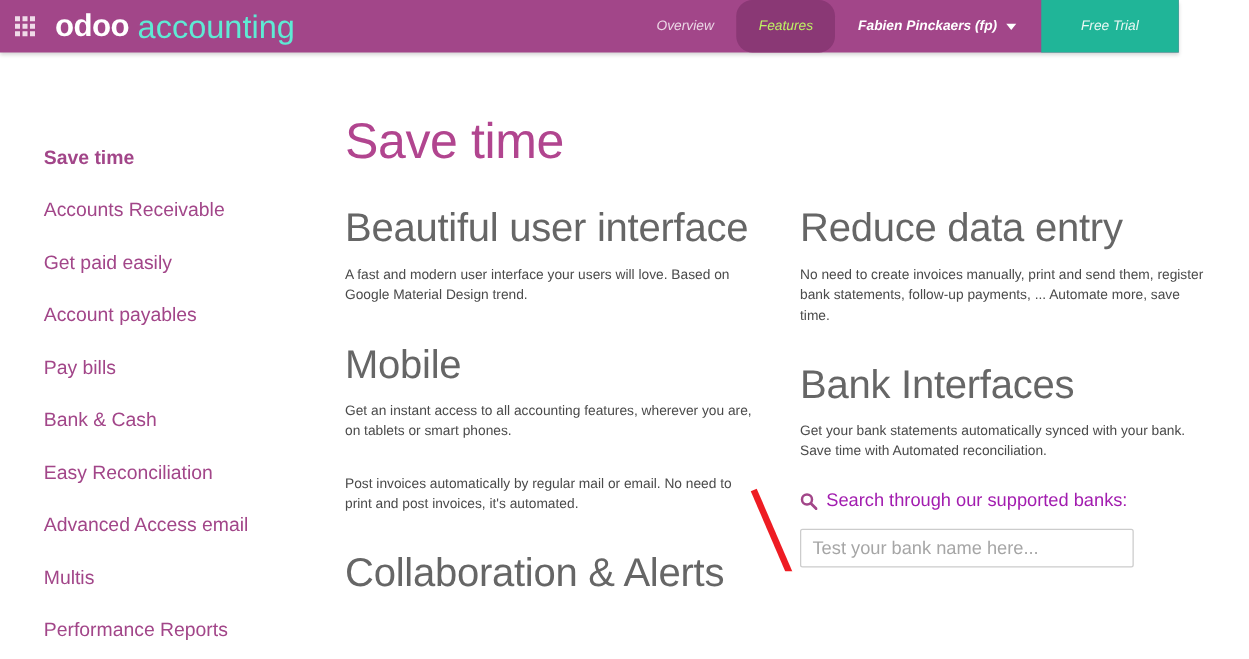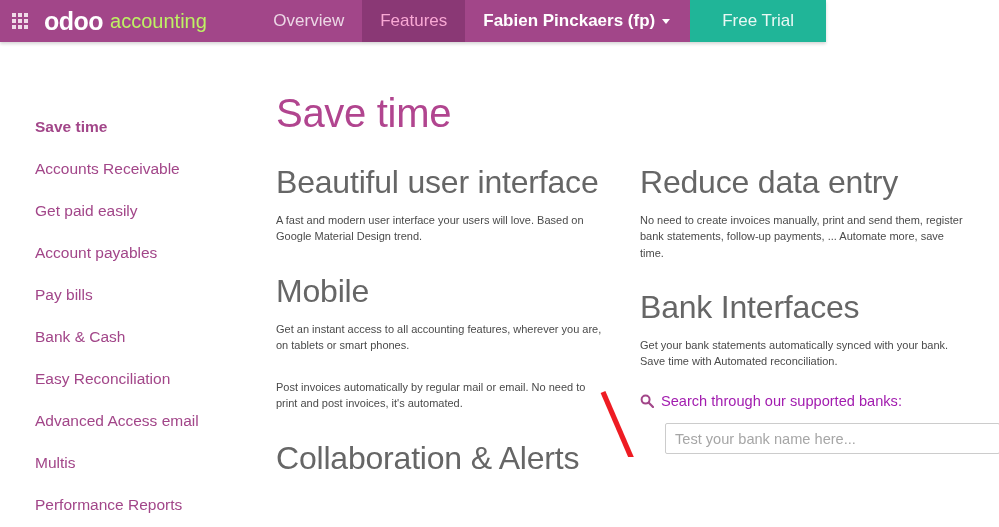--- a/index.html
+++ b/index.html
@@ -8,21 +8,21 @@
     height: 527px;
     overflow: hidden;
     background: #ffffff;
     font-family: "Liberation Sans", sans-serif;
   }
 
   
   #navbar {
     position: absolute;
     top: 0; left: 0;
-    width: 826px;
+    width: 943px;
     height: 42px;
     background: #a24689;
     display: flex;
     align-items: stretch;
     box-shadow: 0 2px 3px rgba(0,0,0,0.16);
     z-index: 5;
   }
   #apps-grid-icon {
     width: 36px;
     display: flex;
@@ -45,45 +45,47 @@
     white-space: nowrap;
   }
   #brand .logo {
     color: #ffffff;
     font-size: 25px;
     font-weight: bold;
     letter-spacing: -0.5px;
     line-height: 1;
   }
   #brand .suffix {
-    color: #bef264;
-    font-size: 20px;
+    color: #5eead4;
+    font-size: 26px;
     font-weight: 300;
     margin-left: 7px;
     line-height: 1;
   }
 
   #nav-right {
     margin-left: auto;
     display: flex;
     align-items: stretch;
   }
   .nav-link {
     display: flex;
     align-items: center;
     padding: 0 18px;
     color: #ecd7e6;
-    font-size: 17px;
+    font-size: 11px;
     font-weight: 400;
     text-decoration: none;
     white-space: nowrap;
+    font-style: italic;
   }
   .nav-link.active-tab {
     background: #8a3875;
-    color: #f9a8d4;
+    color: #bef264;
+    border-radius: 13px;
   }
   .nav-link.user-menu {
     color: #ffffff;
     font-weight: bold;
     padding-right: 20px;
   }
   .caret {
     display: inline-block;
     width: 0; height: 0;
     margin-left: 7px;
@@ -175,31 +177,30 @@
     font-size: 14.6px;
     text-decoration: none;
     margin: 4px 0 14px 0;
   }
   #bank-search-link .mag {
     display: inline-flex;
     margin-right: 7px;
     line-height: 1;
   }
   #bank-search-input {
-    width: 335px;
+    width: 267px;
     height: 31px;
     border: 1px solid #cccccc;
     border-radius: 2px;
     padding: 0 9px;
     font-size: 14.6px;
     font-family: "Liberation Sans", sans-serif;
     color: #555555;
     background: #ffffff;
     outline: none;
-    margin-left: 25px;
   }
   #bank-search-input::placeholder { color: #a6a6a6; }
 
   
   #red-arrow {
     position: absolute;
     top: 300px;
     left: 585px;
     width: 80px;
     height: 115px;

